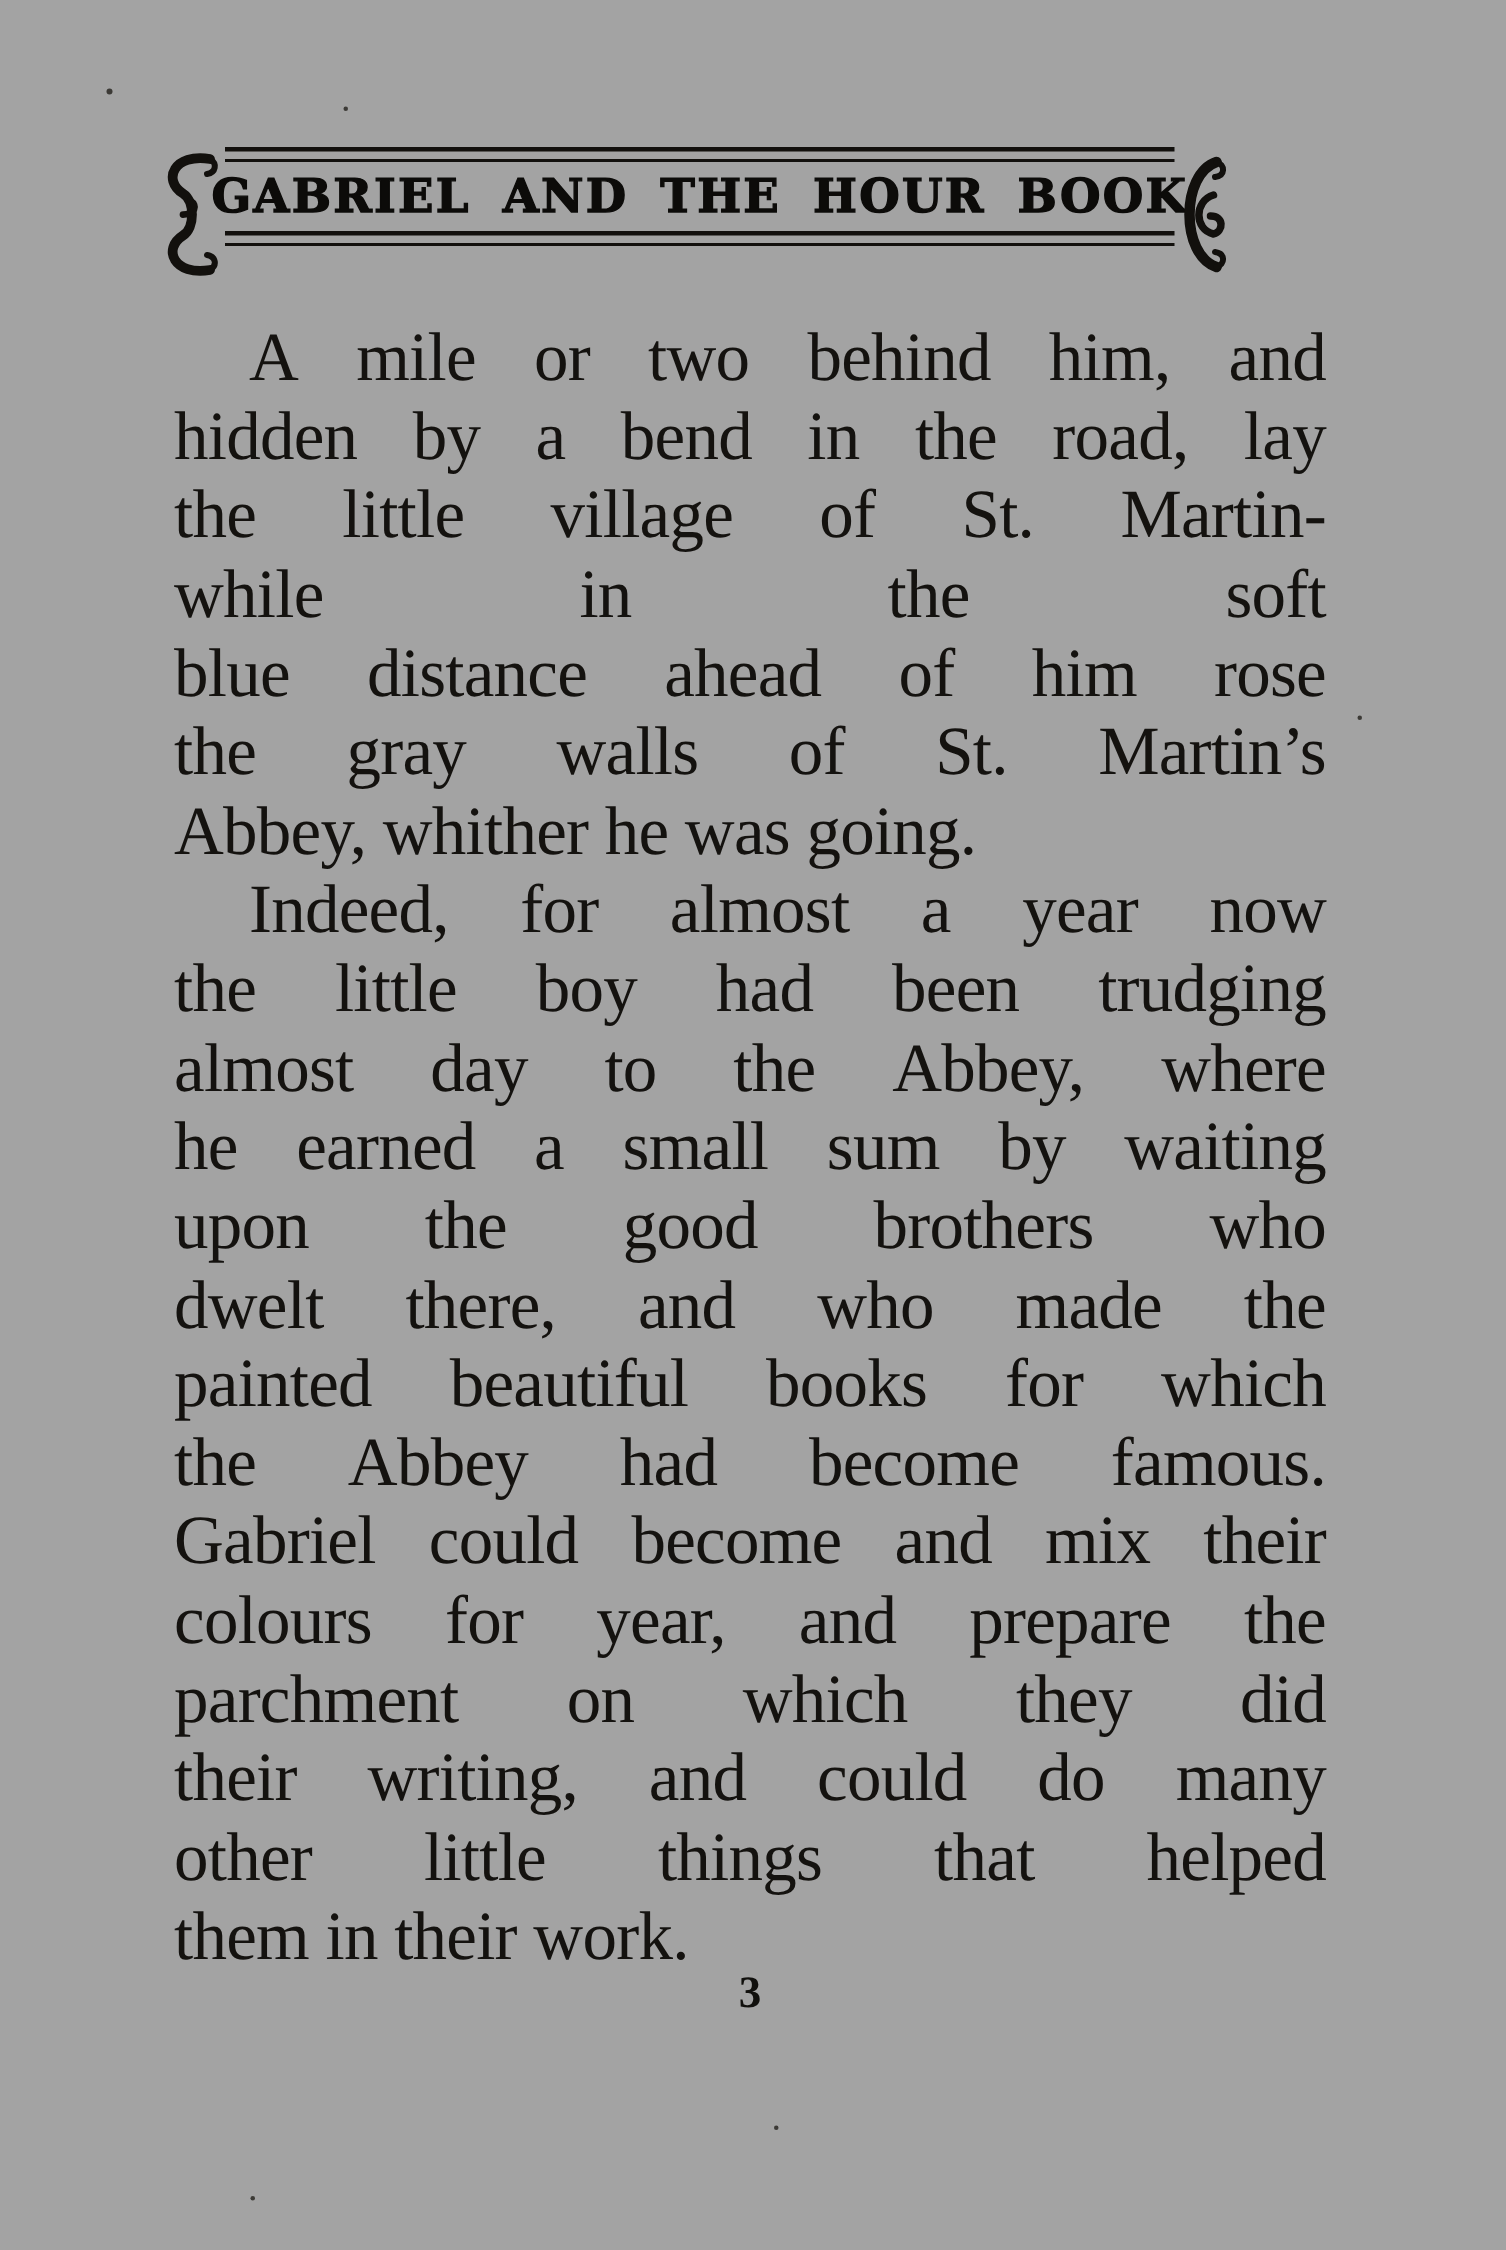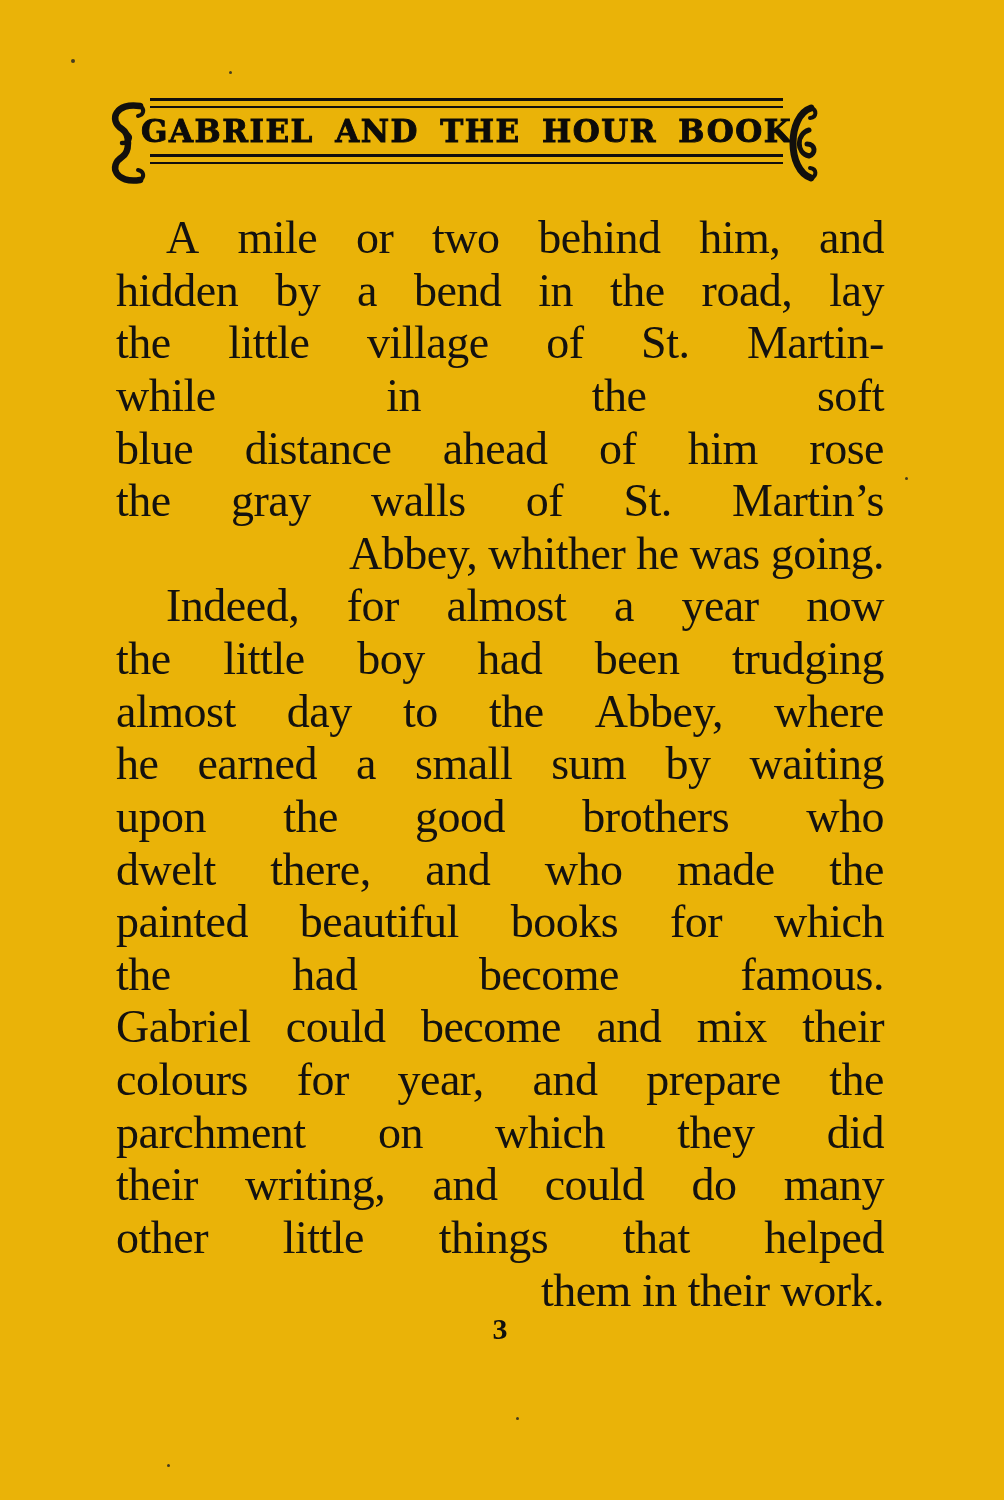--- a/index.html
+++ b/index.html
@@ -1,19 +1,19 @@
 <!DOCTYPE html>
 <html><head>
 <meta charset="utf-8">
 <style>
   html,body{margin:0;padding:0;background:#e9e9e2;}
   .page{
     position:relative;
     width:1004px;height:1500px;
-    background:#eab308;
+    background:#a3a3a3;
     overflow:hidden;
     font-family:"Liberation Serif", serif;
     color:#14120f;
   }
   
   .header{position:absolute;left:106px;top:98px;width:718px;height:92px;}
   .ornament{position:absolute;top:2px;height:86px;}
   .ornament svg{width:100%;height:100%;display:block;}
   .orn-left{left:0;width:44px;}
   .orn-right{left:677px;width:40px;}
@@ -36,21 +36,21 @@
   }
   
   .body-text{
     position:absolute;left:116px;top:212px;width:768px;
     font-size:46px;letter-spacing:-0.5px;color:#14120f;
   }
   .line{
     display:flex;justify-content:space-between;align-items:baseline;
     height:52.63px;line-height:52.63px;white-space:pre;
   }
-  .line.last{display:block;text-align:right;}
+  .line.last{display:block;}
   .line.indent{padding-left:50px;}
   
   .folio{
     position:absolute;left:116px;top:1308px;width:768px;
     text-align:center;font-size:30px;font-weight:bold;line-height:42px;
     color:#11100d;
   }
   
   .speck{position:absolute;background:#2a2823;border-radius:50%;opacity:.85;}
 </style>
@@ -95,21 +95,21 @@
       <div class="line"><span>blue</span><span>distance</span><span>ahead</span><span>of</span><span>him</span><span>rose</span></div>
       <div class="line"><span>the</span><span>gray</span><span>walls</span><span>of</span><span>St.</span><span>Martin’s</span></div>
       <div class="line last">Abbey, whither he was going.</div>
       <div class="line indent"><span>Indeed,</span><span>for</span><span>almost</span><span>a</span><span>year</span><span>now</span></div>
       <div class="line"><span>the</span><span>little</span><span>boy</span><span>had</span><span>been</span><span>trudging</span></div>
       <div class="line"><span>almost</span><span>day</span><span>to</span><span>the</span><span>Abbey,</span><span>where</span></div>
       <div class="line"><span>he</span><span>earned</span><span>a</span><span>small</span><span>sum</span><span>by</span><span>waiting</span></div>
       <div class="line"><span>upon</span><span>the</span><span>good</span><span>brothers</span><span>who</span></div>
       <div class="line"><span>dwelt</span><span>there,</span><span>and</span><span>who</span><span>made</span><span>the</span></div>
       <div class="line"><span>painted</span><span>beautiful</span><span>books</span><span>for</span><span>which</span></div>
-      <div class="line"><span>the</span><span>had</span><span>become</span><span>famous.</span></div>
+      <div class="line"><span>the</span><span>Abbey</span><span>had</span><span>become</span><span>famous.</span></div>
       <div class="line"><span>Gabriel</span><span>could</span><span>become</span><span>and</span><span>mix</span><span>their</span></div>
       <div class="line"><span>colours</span><span>for</span><span>year,</span><span>and</span><span>prepare</span><span>the</span></div>
       <div class="line"><span>parchment</span><span>on</span><span>which</span><span>they</span><span>did</span></div>
       <div class="line"><span>their</span><span>writing,</span><span>and</span><span>could</span><span>do</span><span>many</span></div>
       <div class="line"><span>other</span><span>little</span><span>things</span><span>that</span><span>helped</span></div>
       <div class="line last">them in their work.</div>
     </div>
 
   <div class="folio">3</div>
 

